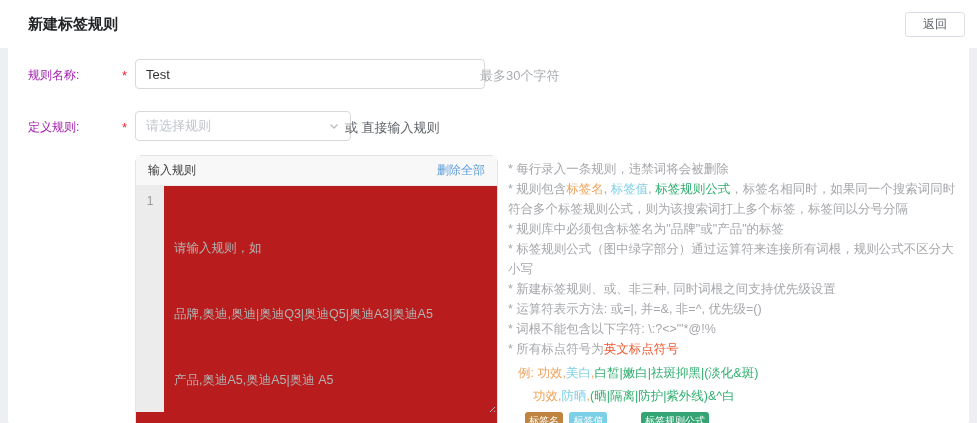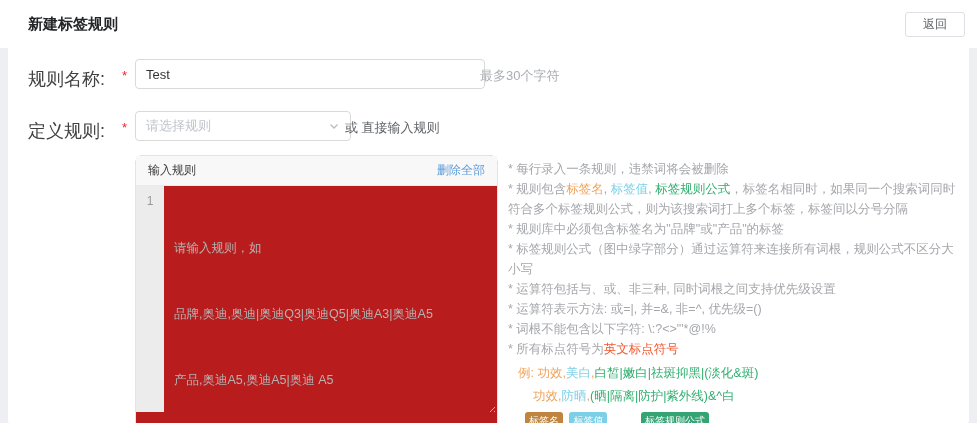--- a/index.html
+++ b/index.html
@@ -22,21 +22,21 @@
     width: 60px; height: 25px; line-height: 23px;
     background: #fff; border: 1px solid #dcdfe6; border-radius: 3px;
     font-size: 12px; color: #5f6368; text-align: center; cursor: pointer;
   }
   
   .card {
     position: absolute; left: 8px; right: 8px; top: 43px; bottom: 0;
     background: #ffffff; border-radius: 2px;
   }
   .abs { position: absolute; }
-  .form-label { font-size: 18px; color: #404040; }
+  .form-label { font-size: 12px; color: #a21caf; }
   .required-star { font-size: 13px; color: #f5222d; }
   .text-input {
     left: 127px; top: 16px; width: 350px; height: 30px;
     border: 1px solid #d9d9d9; border-radius: 4px;
     padding: 0 10px; font-size: 13px; color: #333;
     font-family: "Liberation Sans", sans-serif; outline: none; background:#fff;
   }
   .field-hint { font-size: 13px; color: #aaacb0; }
   .select-box {
     left: 127px; top: 68px; width: 216px; height: 30px;
@@ -140,21 +140,21 @@
           </svg>
       </div>
     </div>
   </div>
 
   <div class="abs help">
     <div class="bullet">* 每行录入一条规则，违禁词将会被删除</div>
     <div class="bullet"><span>* 规则包含</span><span class="c-orange">标签名</span><span>, </span><span class="c-cyan">标签值</span><span>, </span><span class="c-green">标签规则公式</span><span>，标签名相同时，如果同一个搜索词同时符合多个标签规则公式，则为该搜索词打上多个标签，标签间以分号分隔</span></div>
     <div class="bullet">* 规则库中必须包含标签名为"品牌"或"产品"的标签</div>
     <div class="bullet">* 标签规则公式（图中绿字部分）通过运算符来连接所有词根，规则公式不区分大小写</div>
-    <div class="bullet">* 运算符包括与、或、非三种, 同时词根之间支持优先级设置</div>
+    <div class="bullet">* 新建标签规则、或、非三种, 同时词根之间支持优先级设置</div>
     <div class="bullet">* 运算符表示方法: 或=|, 并=&amp;, 非=^, 优先级=()</div>
     <div class="bullet">* 词根不能包含以下字符: \:?&lt;&gt;"'*@!%</div>
     <div class="bullet"><span>* 所有标点符号为</span><span class="c-hotred">英文标点符号</span></div>
 
     <div class="example"><span class="c-orange">例: </span><span class="c-orange">功效</span><span class="c-orange">,</span><span class="c-cyan">美白</span><span class="c-orange">,</span><span class="c-green">白皙|嫩白|祛斑抑黑|(淡化&amp;斑)</span></div>
     <div class="example example-line2"><span class="c-orange">功效</span><span class="c-orange">,</span><span class="c-cyan">防晒</span><span class="c-orange">,</span><span class="c-green">(晒|隔离|防护|紫外线)&amp;^白</span></div>
 
     <div class="badges">
       <span class="badge badge-name">标签名</span>
       <span class="badge badge-value">标签值</span>

